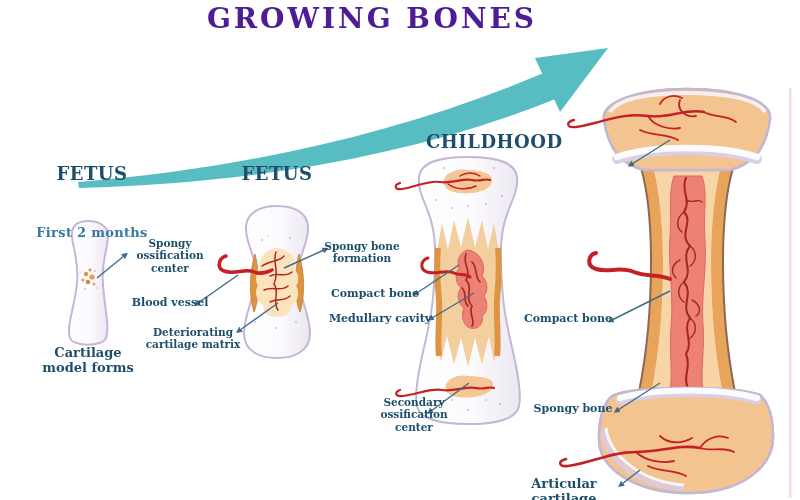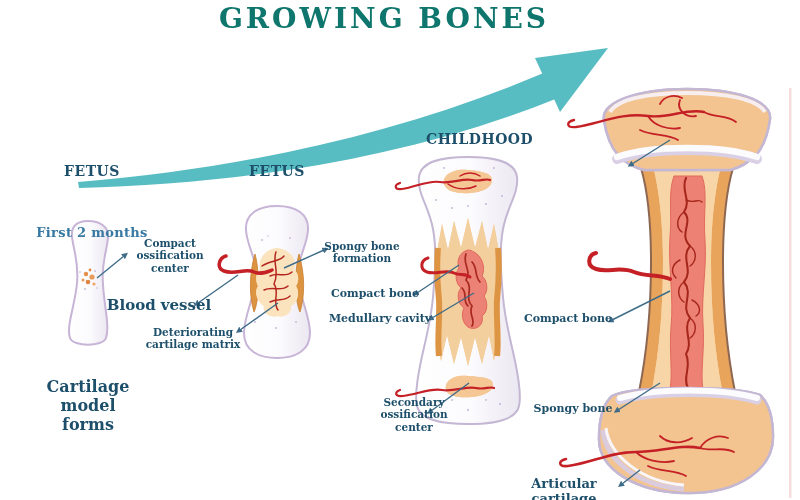--- a/index.html
+++ b/index.html
@@ -1,24 +1,24 @@
 <!DOCTYPE html>
 <html><head>
 <meta charset="utf-8">
 <style>
   html,body{margin:0;padding:0;background:#fff;}
   .canvas{position:relative;width:800px;height:500px;background:#ffffff;overflow:hidden;
           font-family:"DejaVu Serif","Liberation Serif",serif;}
   .layer{position:absolute;left:0;top:0;}
   .txt{position:absolute;color:#1d4f6b;font-weight:bold;text-align:center;}
-  .title{width:736px;left:16px;top:2px;font-size:28px;letter-spacing:3px;color:#0f766e;}
-  .heading{font-size:14px;letter-spacing:.5px;}
+  .title{width:736px;left:4px;top:2px;font-size:28px;letter-spacing:3px;color:#4c1d95;}
+  .heading{font-size:18px;letter-spacing:.5px;}
   .subheading{color:#3778a2;font-size:13px;letter-spacing:.3px;}
   .lbl{font-size:10.5px;line-height:1.18;}
-  .cap{font-size:16px;line-height:1.18;margin-top:33px;}
+  .cap{font-size:13px;line-height:1.18;}
 </style>
 </head>
 <body>
 
 <div class="canvas">
 
   <svg class="layer" width="800" height="500" viewBox="0 0 800 500">
     <defs>
       <linearGradient id="g1" x1="0" y1="0" x2="1" y2="0">
         <stop offset="0" stop-color="#ffffff"></stop>
@@ -213,22 +213,22 @@
   <div class="txt title">GROWING BONES</div>
 
   <div class="txt heading" style="left:52px;top:163px;width:80px;">FETUS</div>
   <div class="txt subheading" style="left:27px;top:193px;width:130px;margin-top:32px;">First 2 months</div>
 
   <div class="txt heading" style="left:237px;top:163px;width:80px;">FETUS</div>
 
   <div class="txt heading" style="left:426px;top:131px;width:105px;">CHILDHOOD</div>
 
 
-  <div class="txt lbl" style="left:124px;top:237px;width:92px;">Compact ossification center</div>
-  <div class="txt lbl" style="left:104px;top:297px;width:110px;font-size:15px;">Blood vessel</div>
+  <div class="txt lbl" style="left:124px;top:237px;width:92px;">Spongy ossification center</div>
+  <div class="txt lbl" style="left:115px;top:297px;width:110px;font-size:11px;">Blood vessel</div>
   <div class="txt lbl" style="left:134px;top:326px;width:118px;">Deteriorating cartilage matrix</div>
   <div class="txt cap" style="left:40px;top:345px;width:96px;">Cartilage model forms</div>
   <div class="txt lbl" style="left:314px;top:240px;width:96px;">Spongy bone formation</div>
   <div class="txt lbl" style="left:325px;top:288px;width:100px;font-size:11px;">Compact bone</div>
   <div class="txt lbl" style="left:325px;top:313px;width:110px;font-size:11px;">Medullary cavity</div>
   <div class="txt lbl" style="left:368px;top:396px;width:92px;">Secondary ossification center</div>
   <div class="txt lbl" style="left:518px;top:313px;width:100px;font-size:11px;">Compact bone</div>
   <div class="txt lbl" style="left:527px;top:403px;width:92px;font-size:11px;">Spongy bone</div>
   <div class="txt lbl" style="left:498px;top:476px;width:132px;font-size:13px;">Articular cartilage</div>
 </div>

